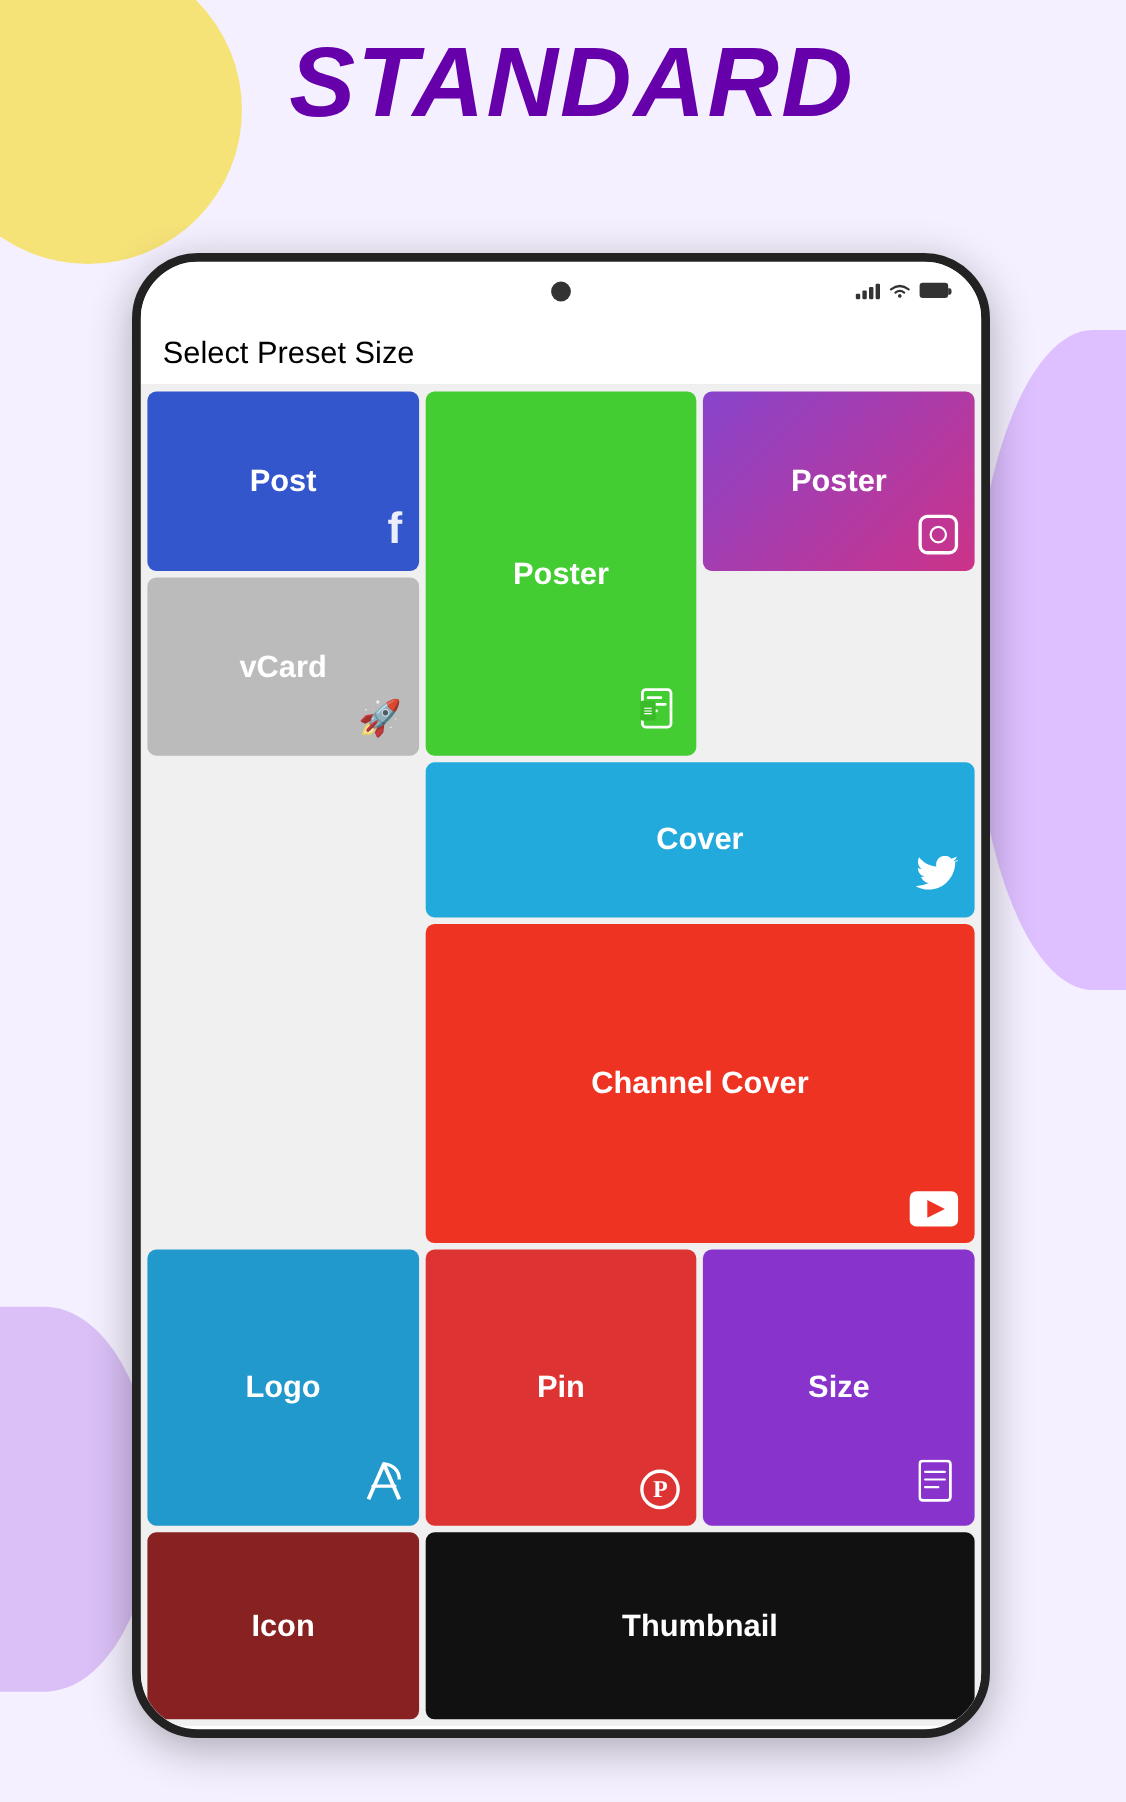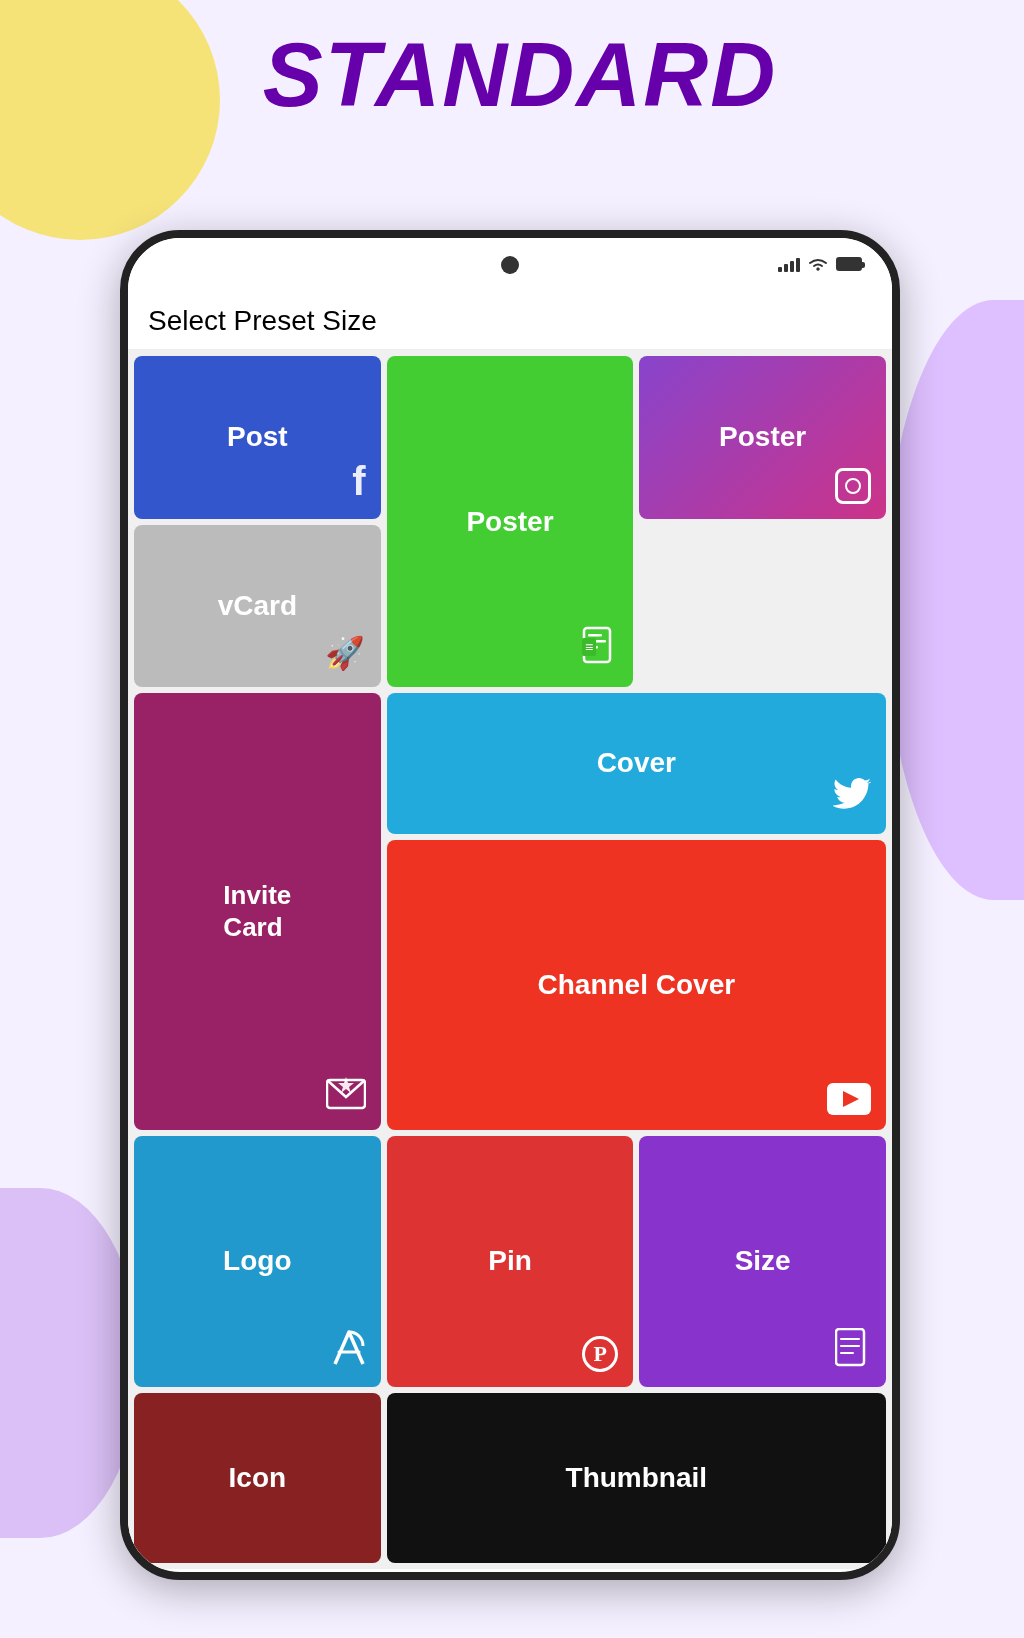--- a/index.html
+++ b/index.html
@@ -454,32 +454,20 @@
     <div class="grid-item item-cover">
       <span class="grid-item-label">Cover</span>
 
       <div class="twitter-icon-box">
         <svg width="38" height="32" viewBox="0 0 38 32" fill="white">
           <path d="M38 3.8c-1.4.6-2.9 1-4.5 1.2 1.6-1 2.8-2.5 3.4-4.3-1.5.9-3.2 1.5-5 1.9C30.4 1 28.3 0 26 0c-4.4 0-8 3.6-8 8 0 .6.1 1.2.2 1.8C11.9 9.4 6.3 6.2 2.6 1.4c-.7 1.2-1.1 2.5-1.1 4 0 2.8 1.4 5.2 3.5 6.6-1.3 0-2.5-.4-3.6-1v.1c0 3.9 2.7 7.1 6.4 7.8-.7.2-1.4.3-2.1.3-.5 0-1-.1-1.5-.1.1.3 2.3 5.6 7.4 5.7C8 26 4.4 27.4 0.5 27.4c-.6 0-1.2 0-1.8-.1C2.8 29.4 6.6 30.7 10.7 30.7c16 0 24.7-13.2 24.7-24.7v-1.1C37 5.7 37.6 4.8 38 3.8z"></path>
         </svg>
       </div>
     </div>
 
-    <div class="grid-item item-invite">
-      <span class="grid-item-label">Invite<br>Card</span>
-
-      <div style="position:absolute;bottom:15px;right:15px;">
-        <svg width="40" height="36" viewBox="0 0 40 36">
-          <rect x="1" y="5" width="38" height="28" rx="3" fill="none" stroke="white" stroke-width="2.5"></rect>
-          <polyline points="1,5 20,22 39,5" fill="none" stroke="white" stroke-width="2.5"></polyline>
-
-          <polygon points="20,2 22,8 28,8 23,12 25,18 20,14 15,18 17,12 12,8 18,8" fill="white" opacity="0.9"></polygon>
-        </svg>
-      </div>
-    </div>
 
     <div class="grid-item item-channel-cover">
       <span class="grid-item-label">Channel Cover</span>
       <div class="yt-icon">
         <div class="yt-play"></div>
       </div>
     </div>
 
     <div class="grid-item item-logo">
       <span class="grid-item-label">Logo</span>

